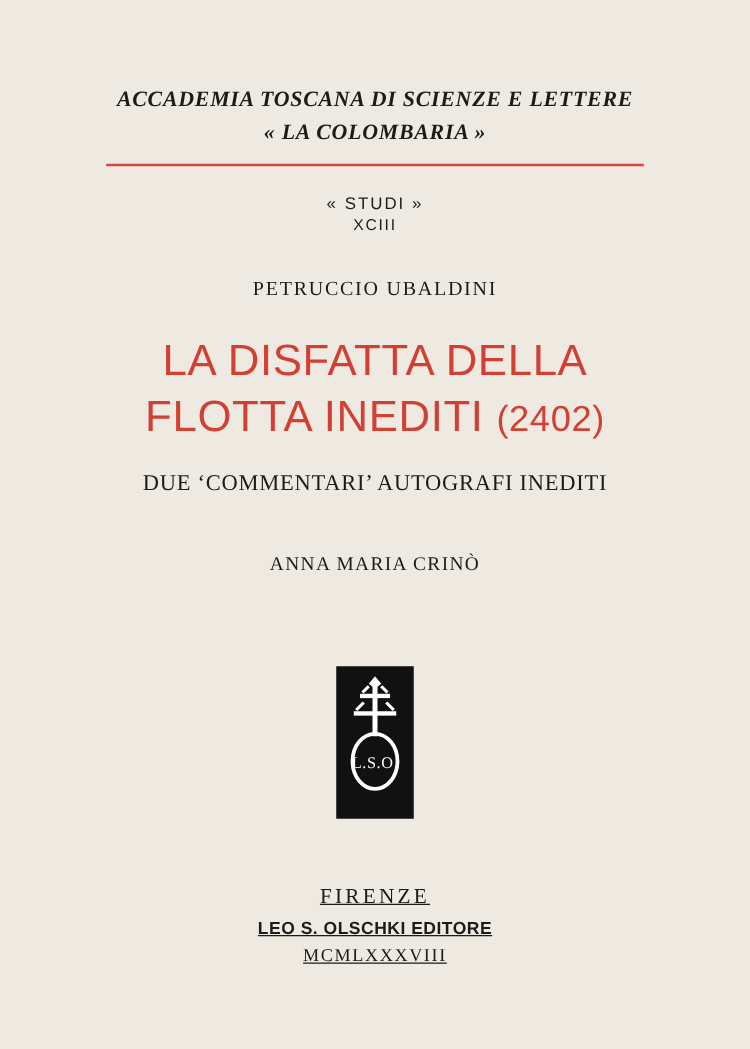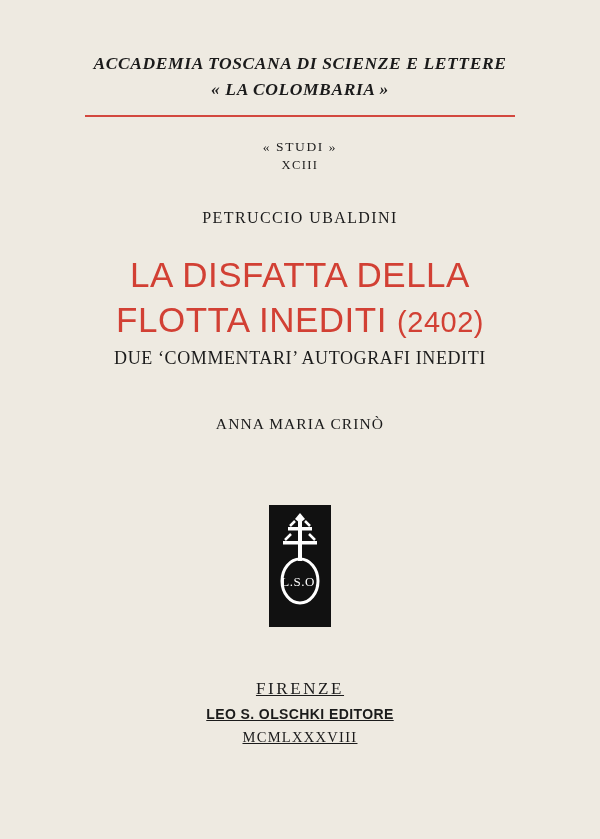--- a/index.html
+++ b/index.html
@@ -24,21 +24,21 @@
     position: absolute;
     left: 0;
     top: 0;
     width: 600px;
     height: 839px;
     background: #eeeae1;
     display: flex;
     flex-direction: column;
     align-items: center;
     box-sizing: border-box;
-    padding-top: 52px;
+    padding-top: 68px;
   }
   
   .academy {
     width: 100%;
     text-align: center;
     color: #1b1b1b;
   }
   .academy-line1 {
     font-family: "Liberation Serif", serif;
     font-style: italic;
@@ -58,21 +58,21 @@
   }
   .rule {
     width: 430px;
     height: 1.5px;
     background: #d3483f;
     margin: 14px auto 0 auto;
   }
   .series {
     margin-top: 22px;
     text-align: center;
-    font-family: Liberation Serif, serif;
+    font-family: Liberation Sans, sans-serif;
     font-size: 13.5px;
     letter-spacing: 1.6px;
     color: #1b1b1b;
   }
   .series-num {
     margin-top: 3px;
     font-size: 12.5px;
     letter-spacing: 1.4px;
   }
   .author {
@@ -93,21 +93,21 @@
     font-family: "Liberation Sans", sans-serif;
     font-size: 35px;
     letter-spacing: 0.5px;
     line-height: 1.28;
     white-space: nowrap;
   }
   .title-line .year {
     font-size: 29px;
   }
   .subtitle {
-    margin-top: 6px;
+    margin-top: 20px;
     text-align: center;
     font-family: "Liberation Serif", serif;
     font-size: 18px;
     letter-spacing: 0.6px;
     color: #1b1b1b;
   }
   
   .editor-block {
     margin-top: 40px;
     text-align: center;

